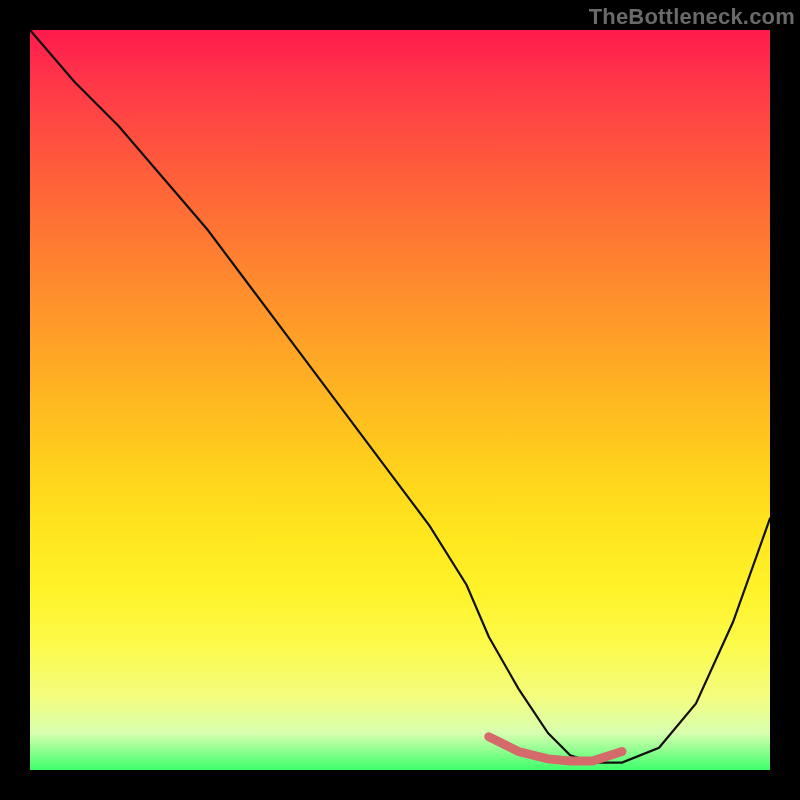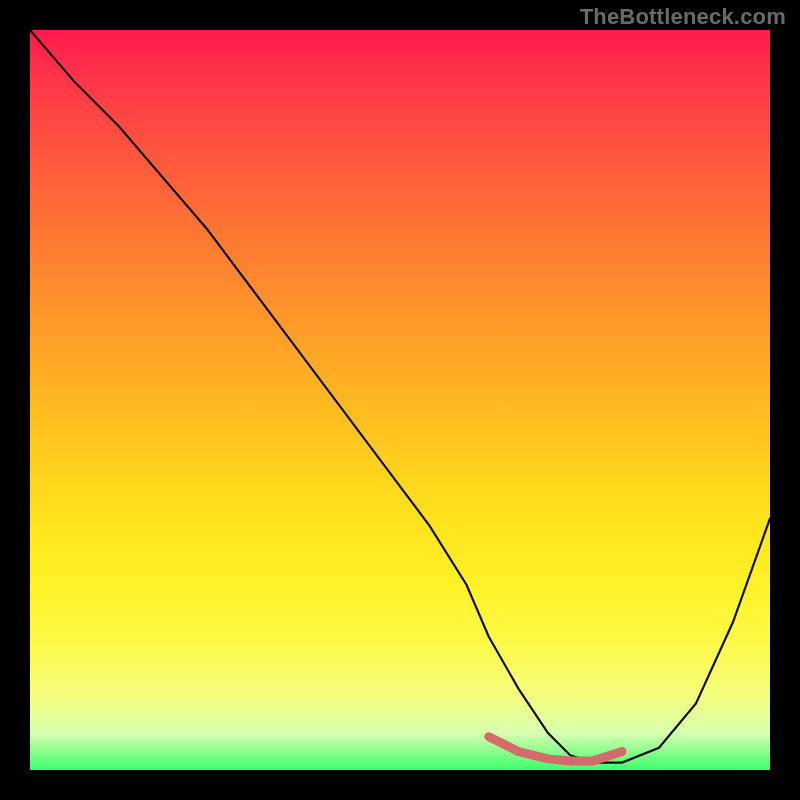--- a/index.html
+++ b/index.html
@@ -31,21 +31,21 @@
       #fff32a 76%,
       #fcfa4a 83%,
       #f4fd7e 90%,
       #d8ffb0 95%,
       #3eff6b 100%
     );
   }
   .watermark {
     position: absolute;
     top: 4px;
-    right: 14px;
+    right: 5px;
     font-family: Arial, Helvetica, sans-serif;
     font-size: 22px;
     font-weight: 600;
     color: #6a6a6a;
     letter-spacing: 0.2px;
   }
   svg.curve {
     position: absolute;
     left: 0;
     top: 0;

